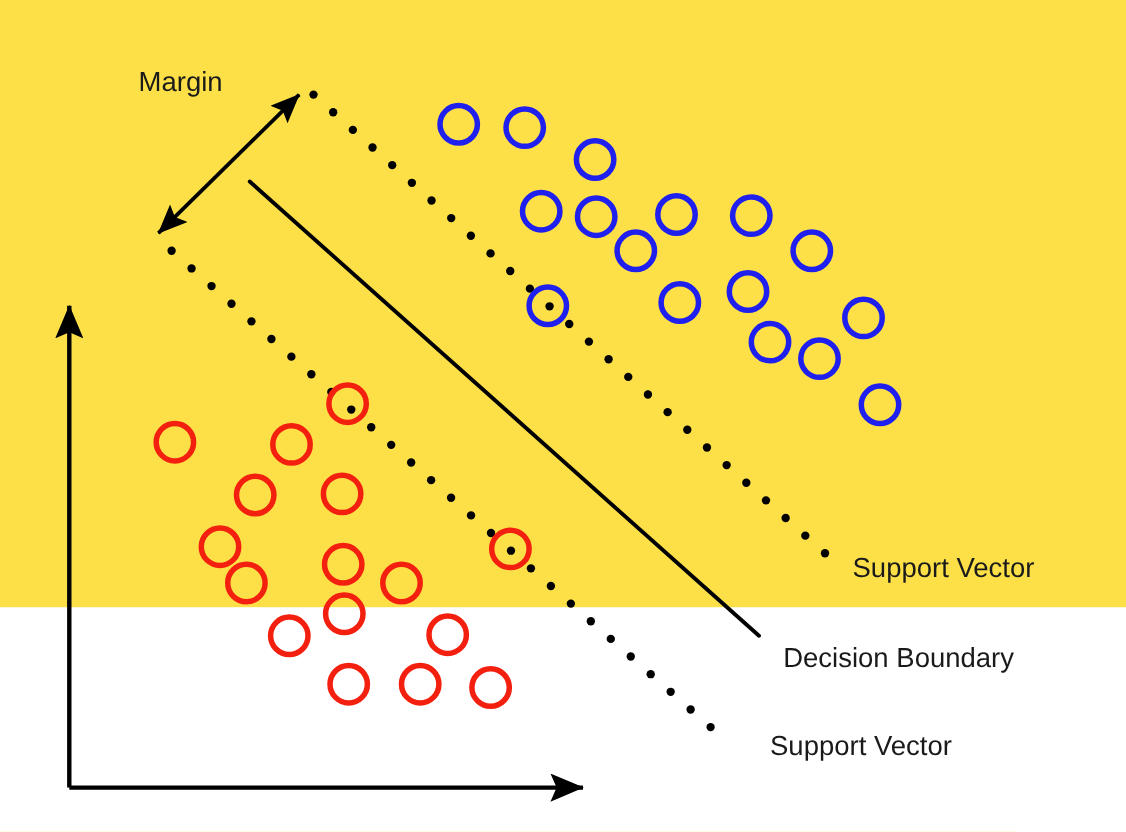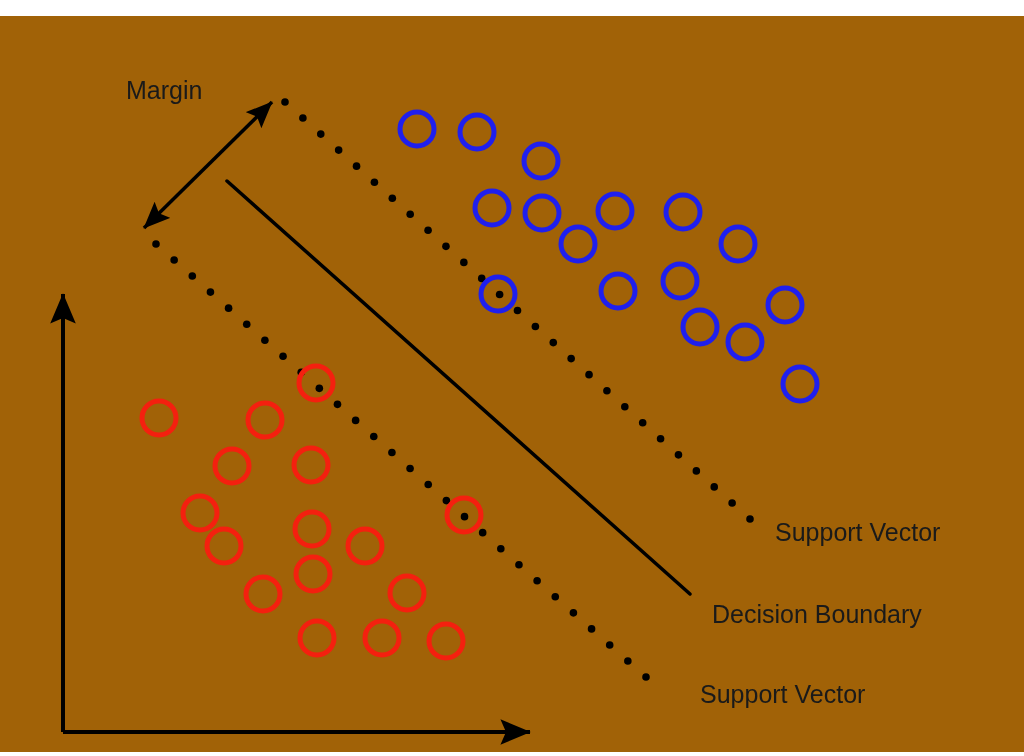--- a/index.html
+++ b/index.html
@@ -10,23 +10,22 @@
   }
   body {
     font-family: "Liberation Sans", sans-serif;
     width: 1024px;
     height: 756px;
     overflow: hidden;
   }
   #diagram-root {
     position: relative;
     width: 1024px;
-    height: 736px;
-    background: #a16207;
-    margin-top: 16px;
+    height: 552px;
+    background: #fde047;
   }
   #svm-svg {
     position: absolute;
     top: 0;
     left: 0;
     width: 1024px;
     height: 756px;
     display: block;
   }
   .diagram-label {

